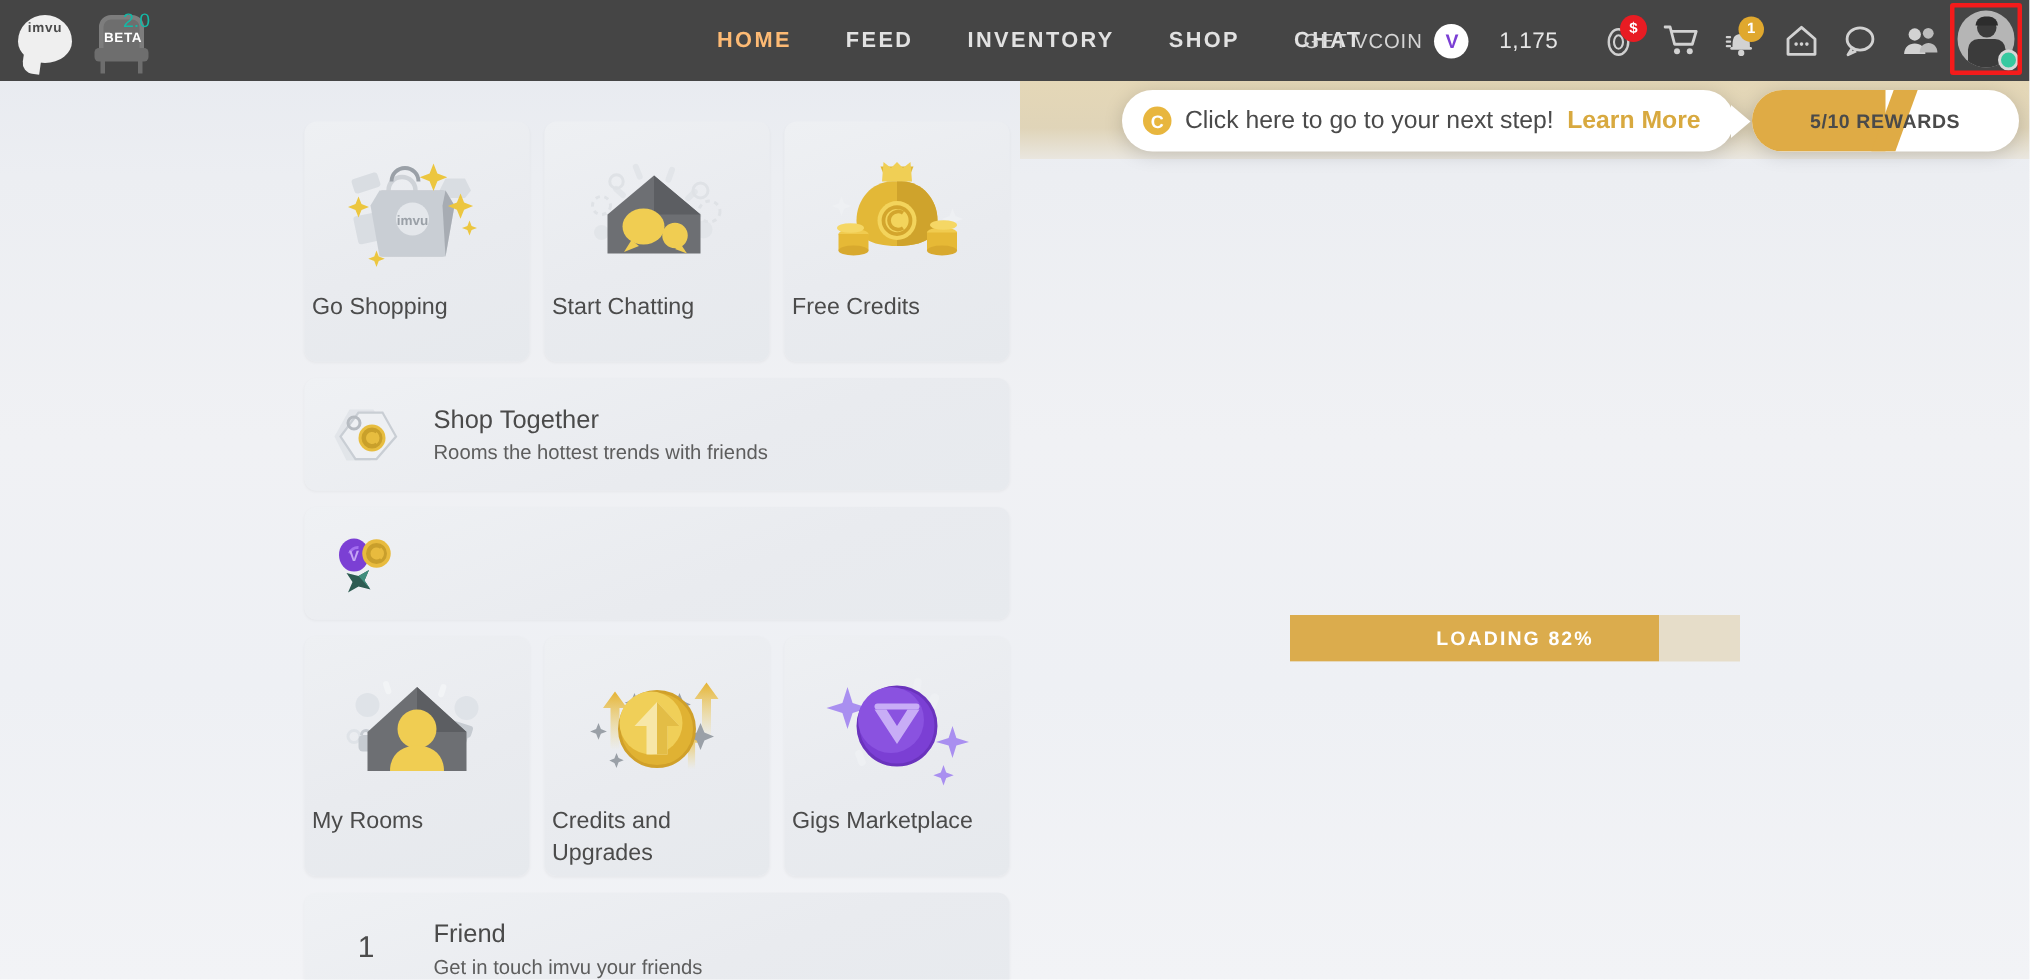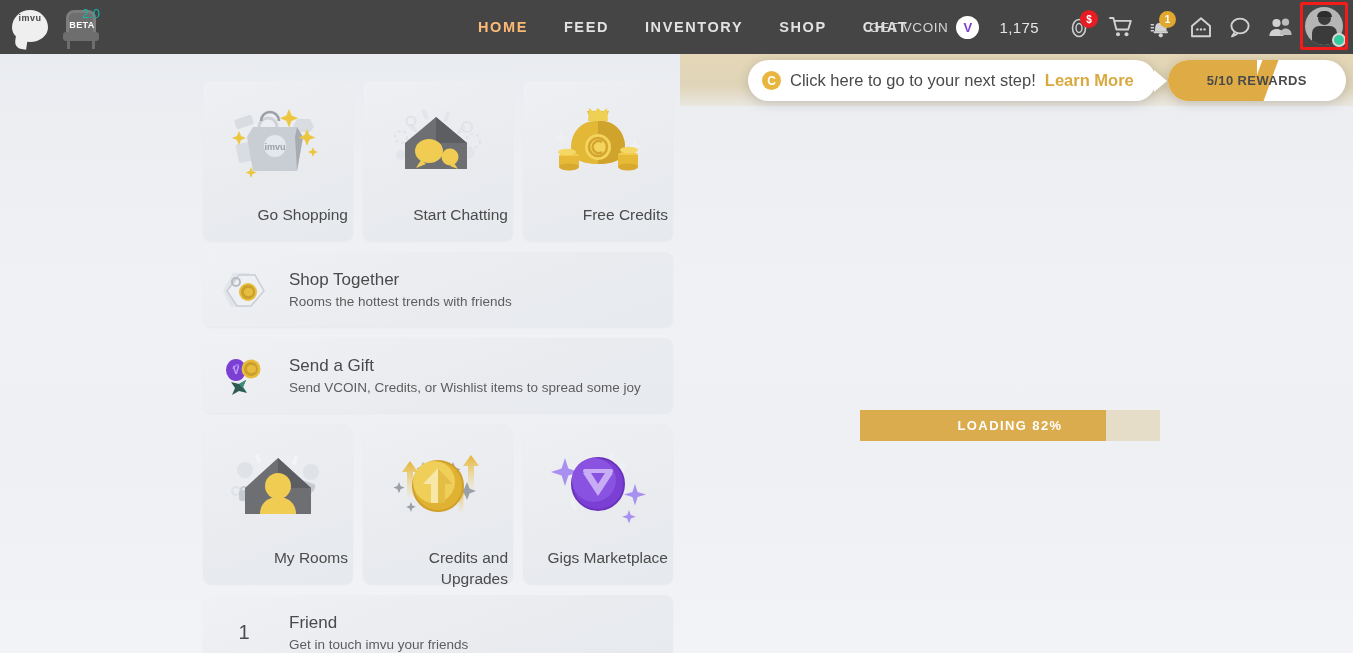--- a/index.html
+++ b/index.html
@@ -173,21 +173,21 @@
   .tile {
     width:150px; height:160px;
     background:linear-gradient(160deg,#eef0f3 0%, #e9ebef 55%, #e6e9ed 100%);
     border-radius:8px;
     display:flex; flex-direction:column; align-items:center;
     padding-top:20px; cursor:pointer;
     box-shadow: 0 1px 2px rgba(0,0,0,.04);
   }
   .tile-art { width:110px; height:85px; position:relative; }
   .tile-label {
-    margin-top:18px; font-size:15.5px; color:#4b4b4b; text-align:right;
+    margin-top:8px; font-size:15.5px; color:#4b4b4b; text-align:left;
     line-height:21px; width:140px;
   }
 
   .list-card {
     margin-top:11px; width:470px; height:75px;
     background:linear-gradient(160deg,#eff1f4 0%,#e9ebef 60%,#e7eaee 100%);
     border-radius:8px; display:flex; align-items:center;
     padding-left:18px; cursor:pointer;
     box-shadow: 0 1px 2px rgba(0,0,0,.04);
   }
@@ -449,24 +449,20 @@
         <svg width="46" height="46" viewBox="0 0 46 46">
           <ellipse cx="15" cy="17" rx="10" ry="11" fill="#7b3fd4"></ellipse>
           <path d="M18 12a6 6 0 0 0-6 4" fill="none" stroke="#a46ff0" stroke-width="2"></path>
           <text x="15" y="21" font-size="10" font-weight="700" fill="#c6a5f5" text-anchor="middle" font-family="Liberation Sans, sans-serif">V</text>
           <circle cx="30" cy="16" r="9.5" fill="#e8bb3e"></circle>
           <circle cx="30" cy="16" r="6" fill="none" stroke="#c99f2c" stroke-width="2"></circle>
           <path d="M33 12a5 5 0 1 0 0 8" fill="none" stroke="#c99f2c" stroke-width="2"></path>
           <path d="M10 29l8 2 7-4-3 7 4 6-8-2-7 4 3-7z" fill="#2e5c52"></path>
           <path d="M18 31l7-4-3 7 4 6z" fill="#3f8d7c"></path>
         </svg>
-      </div>
-      <div class="list-txt">
-        <div class="list-title">Send a Gift</div>
-        <div class="list-sub">Send VCOIN, Credits, or Wishlist items to spread some joy</div>
       </div>
     </div>
 
     <div class="tile-row" style="margin-top:11px;">
 
       <div class="tile">
         <div class="tile-art">
           <svg width="110" height="85" viewBox="0 0 110 85">
             <g fill="#dfe3e8">
               <circle cx="22" cy="26" r="8"></circle>

